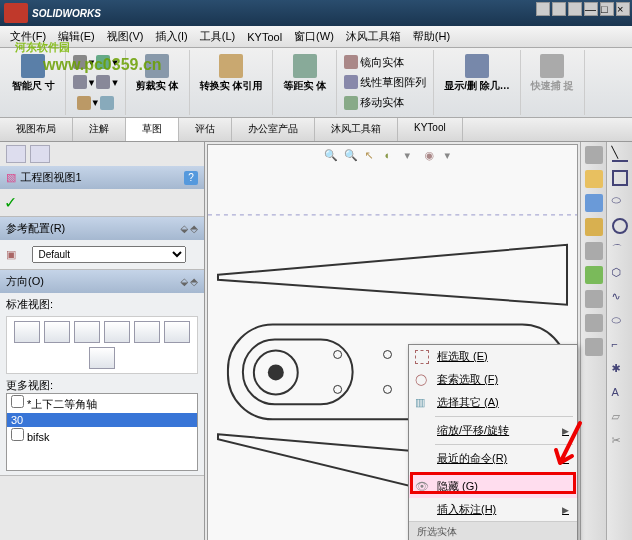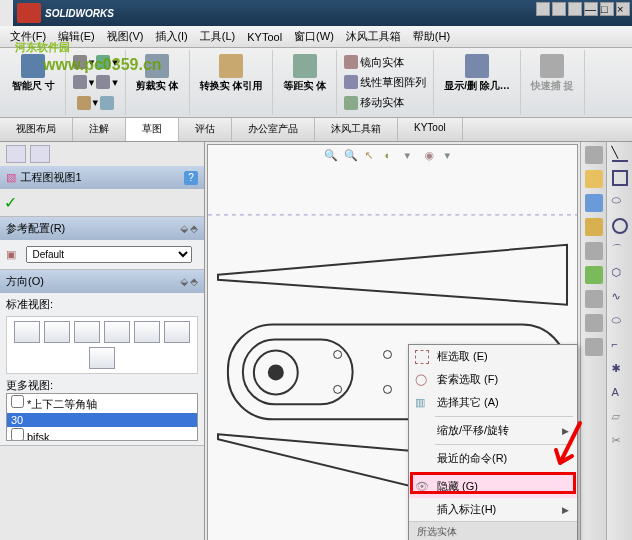--- a/index.html
+++ b/index.html
@@ -1,18 +1,18 @@
 <!DOCTYPE html>
 <html><head>
   <meta charset="utf-8">
   <style>
     * { margin: 0; padding: 0; box-sizing: border-box; font-family: "Microsoft YaHei", sans-serif; font-size: 11px; }
     body { width: 632px; height: 540px; background: #e8e8e8; overflow: hidden; position: relative; }
     
-    .title-bar { height: 26px; background: linear-gradient(#2a4d6e, #1a3550); display: flex; align-items: center; padding: 0 4px; margin-left: 13px; }
+    .title-bar { height: 26px; background: linear-gradient(#2a4d6e, #1a3550); display: flex; align-items: center; padding: 0 4px; }
     .logo { width: 24px; height: 20px; background: #c0392b; border-radius: 2px; margin-right: 4px; }
     .title { color: #fff; font-weight: bold; font-style: italic; font-size: 10px; }
     
     .menu-bar { height: 22px; background: linear-gradient(#f5f5f5, #e0e0e0); display: flex; align-items: center; padding: 0 4px; border-bottom: 1px solid #aaa; }
     .menu-item { padding: 2px 6px; cursor: pointer; }
     
     .watermark { position: absolute; top: 35px; left: 15px; color: #7ab800; font-size: 18px; font-weight: bold; z-index: 5; opacity: 0.85; pointer-events: none; }
     .watermark .url { font-size: 16px; color: #6aa000; display: block; margin-left: 28px; }
     
     .ribbon { height: 70px; background: linear-gradient(#f0f0f0, #dde0e3); display: flex; border-bottom: 1px solid #aaa; padding: 2px; }
@@ -33,42 +33,42 @@
     .panel-section { border-bottom: 1px solid #bbb; }
     .panel-header { background: linear-gradient(#c5d4e8, #a5b8d0); padding: 4px 6px; display: flex; align-items: center; justify-content: space-between; font-size: 10px; }
     .panel-body { padding: 4px 6px; background: #eef0f2; }
     .panel-icons-row { height: 24px; display: flex; align-items: center; gap: 4px; padding: 2px 6px; }
     .panel-icon-btn { width: 20px; height: 18px; background: #dde; border: 1px solid #aab; cursor: pointer; }
     .checkmark { color: #00a000; font-size: 16px; padding: 4px; }
     .question { background: #5599dd; color: #fff; width: 14px; height: 14px; text-align: center; border-radius: 2px; font-size: 10px; line-height: 14px; }
     .pin-icons { display: flex; gap: 2px; }
     .pin-icon { font-size: 10px; color: #666; }
     
-    .dropdown { width: 100%; margin: 2px 6px; font-size: 10px; padding: 1px; }
+    .dropdown { width: 100%; margin: 2px 12px; font-size: 10px; padding: 1px; }
     .view-grid { display: flex; flex-wrap: wrap; gap: 4px; padding: 4px; background: #fff; border: 1px solid #ccc; margin: 4px 0; justify-content: center; }
     .view-btn { width: 26px; height: 22px; border: 1px solid #99a; background: linear-gradient(#fff, #e0e4ea); cursor: pointer; }
-    .list-box { background: #fff; border: 1px solid #999; height: 48px; overflow: auto; font-size: 10px; }
+    .list-box { background: #fff; border: 1px solid #999; height: 78px; overflow: auto; font-size: 10px; }
     .list-item { padding: 1px 4px; }
     .list-item.sel { background: #3875d7; color: #fff; }
     .chk { margin-right: 3px; }
     
     .viewport { flex: 1; background: #f8f8f8; position: relative; border: 1px solid #999; margin: 2px; }
     .view-toolbar { position: absolute; top: 4px; left: 50%; transform: translateX(-50%); display: flex; gap: 4px; align-items: center; z-index: 2; }
     .vt-icon { width: 16px; height: 16px; cursor: pointer; }
     .vt-zoom { color: #d4a043; }
     .vt-pan { color: #b59555; }
     .vt-rot { color: #8a9a4a; }
     
     .doc-tabs { position: absolute; top: 0; right: 0; display: flex; gap: 2px; padding: 2px; }
     .doc-tab-icon { width: 14px; height: 14px; background: #ccc; border: 1px solid #999; cursor: pointer; }
     
     .drawing { position: absolute; top: 30px; left: 0; right: 0; bottom: 0; }
     
     .context-menu { position: absolute; top: 344px; left: 408px; width: 170px; background: #f4f4f4; border: 1px solid #888; box-shadow: 2px 2px 5px rgba(0,0,0,0.3); z-index: 100; }
-    .ctx-item { display: flex; align-items: center; padding: 4px 8px 4px 28px; position: relative; cursor: pointer; font-size: 11px; }
+    .ctx-item { display: flex; align-items: center; padding: 4px 8px 4px 28px; position: relative; cursor: pointer; font-size: 11px; text-decoration: underline; }
     .ctx-item.hl { background: #fde; }
     .ctx-icon { position: absolute; left: 6px; width: 14px; height: 14px; }
     .ctx-sep { height: 1px; background: #ccc; margin: 2px 4px 2px 26px; }
     .ctx-arrow { margin-left: auto; font-size: 9px; color: #555; }
     .ctx-section-label { background: #e0e0e0; padding: 3px 8px; font-size: 10px; color: #555; border-top: 1px solid #ccc; }
     
     .red-box { position: absolute; top: 472px; left: 410px; width: 166px; height: 22px; border: 3px solid #e00; z-index: 101; pointer-events: none; }
     .red-arrow { position: absolute; top: 418px; left: 550px; z-index: 102; pointer-events: none; }
     
     .right-toolbar { width: 26px; background: linear-gradient(90deg, #e8e8e8, #d8d8d8); border-left: 1px solid #aaa; display: flex; flex-direction: column; align-items: center; padding: 4px 0; gap: 6px; }

